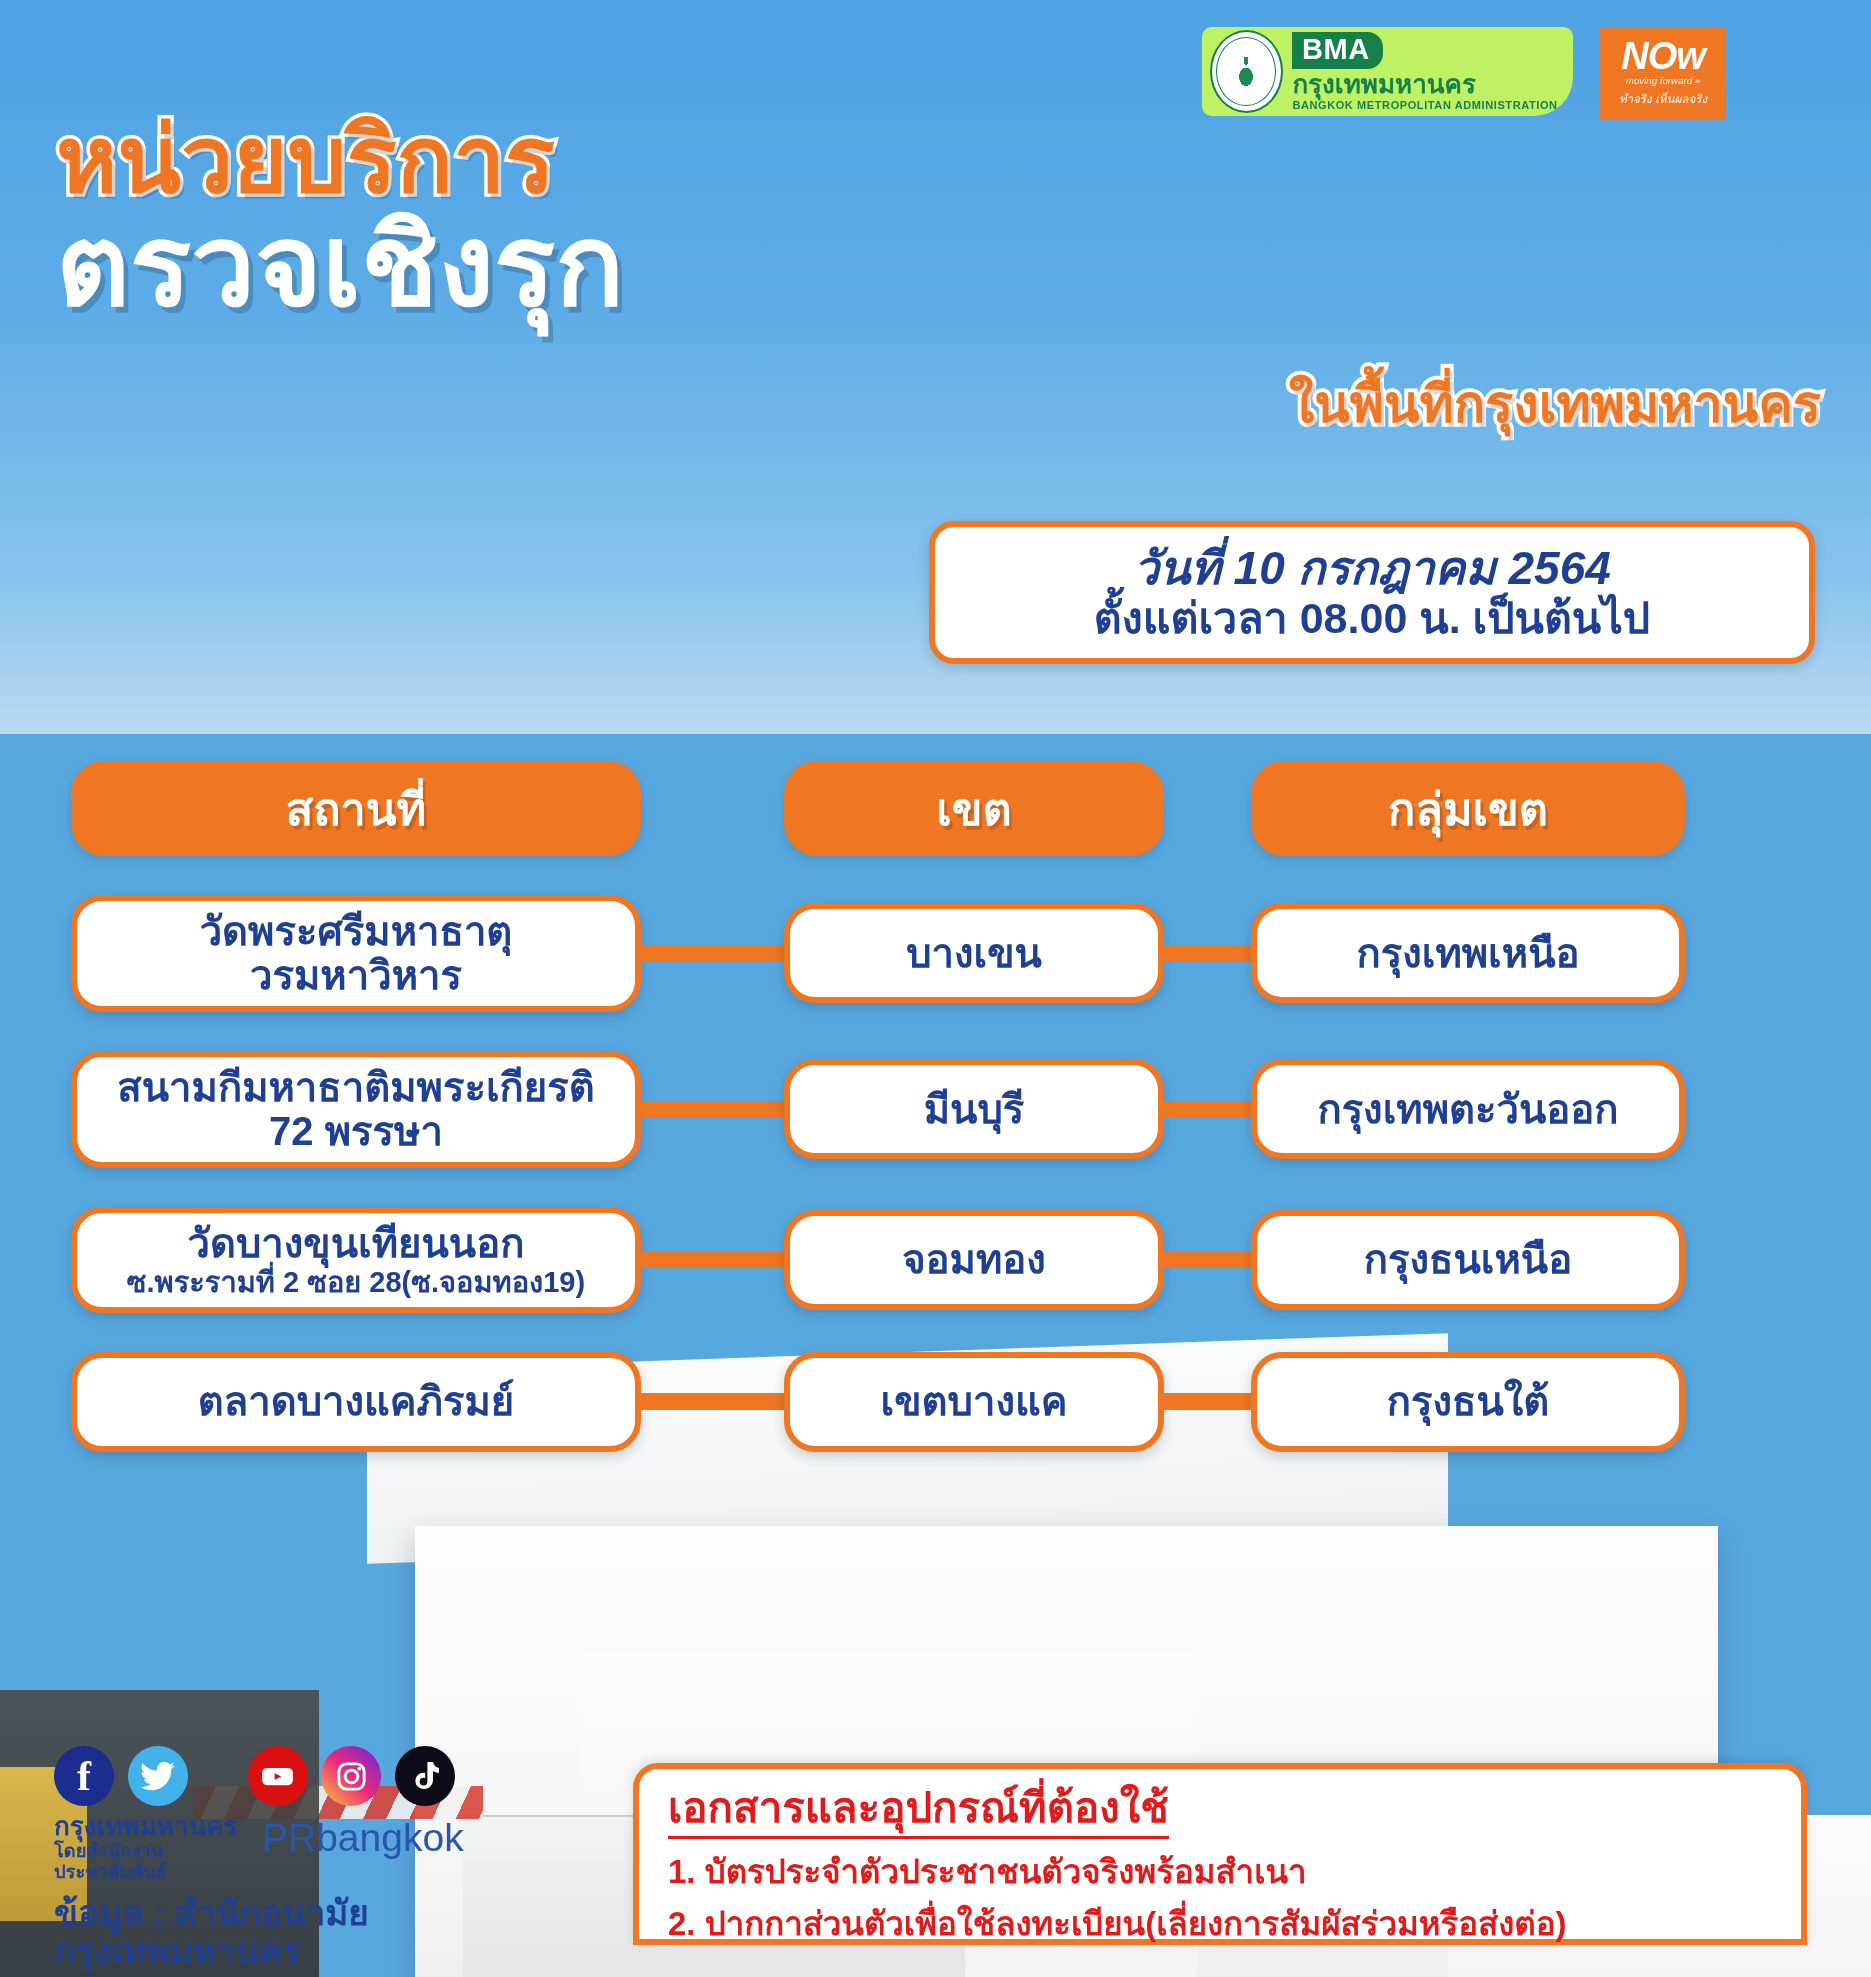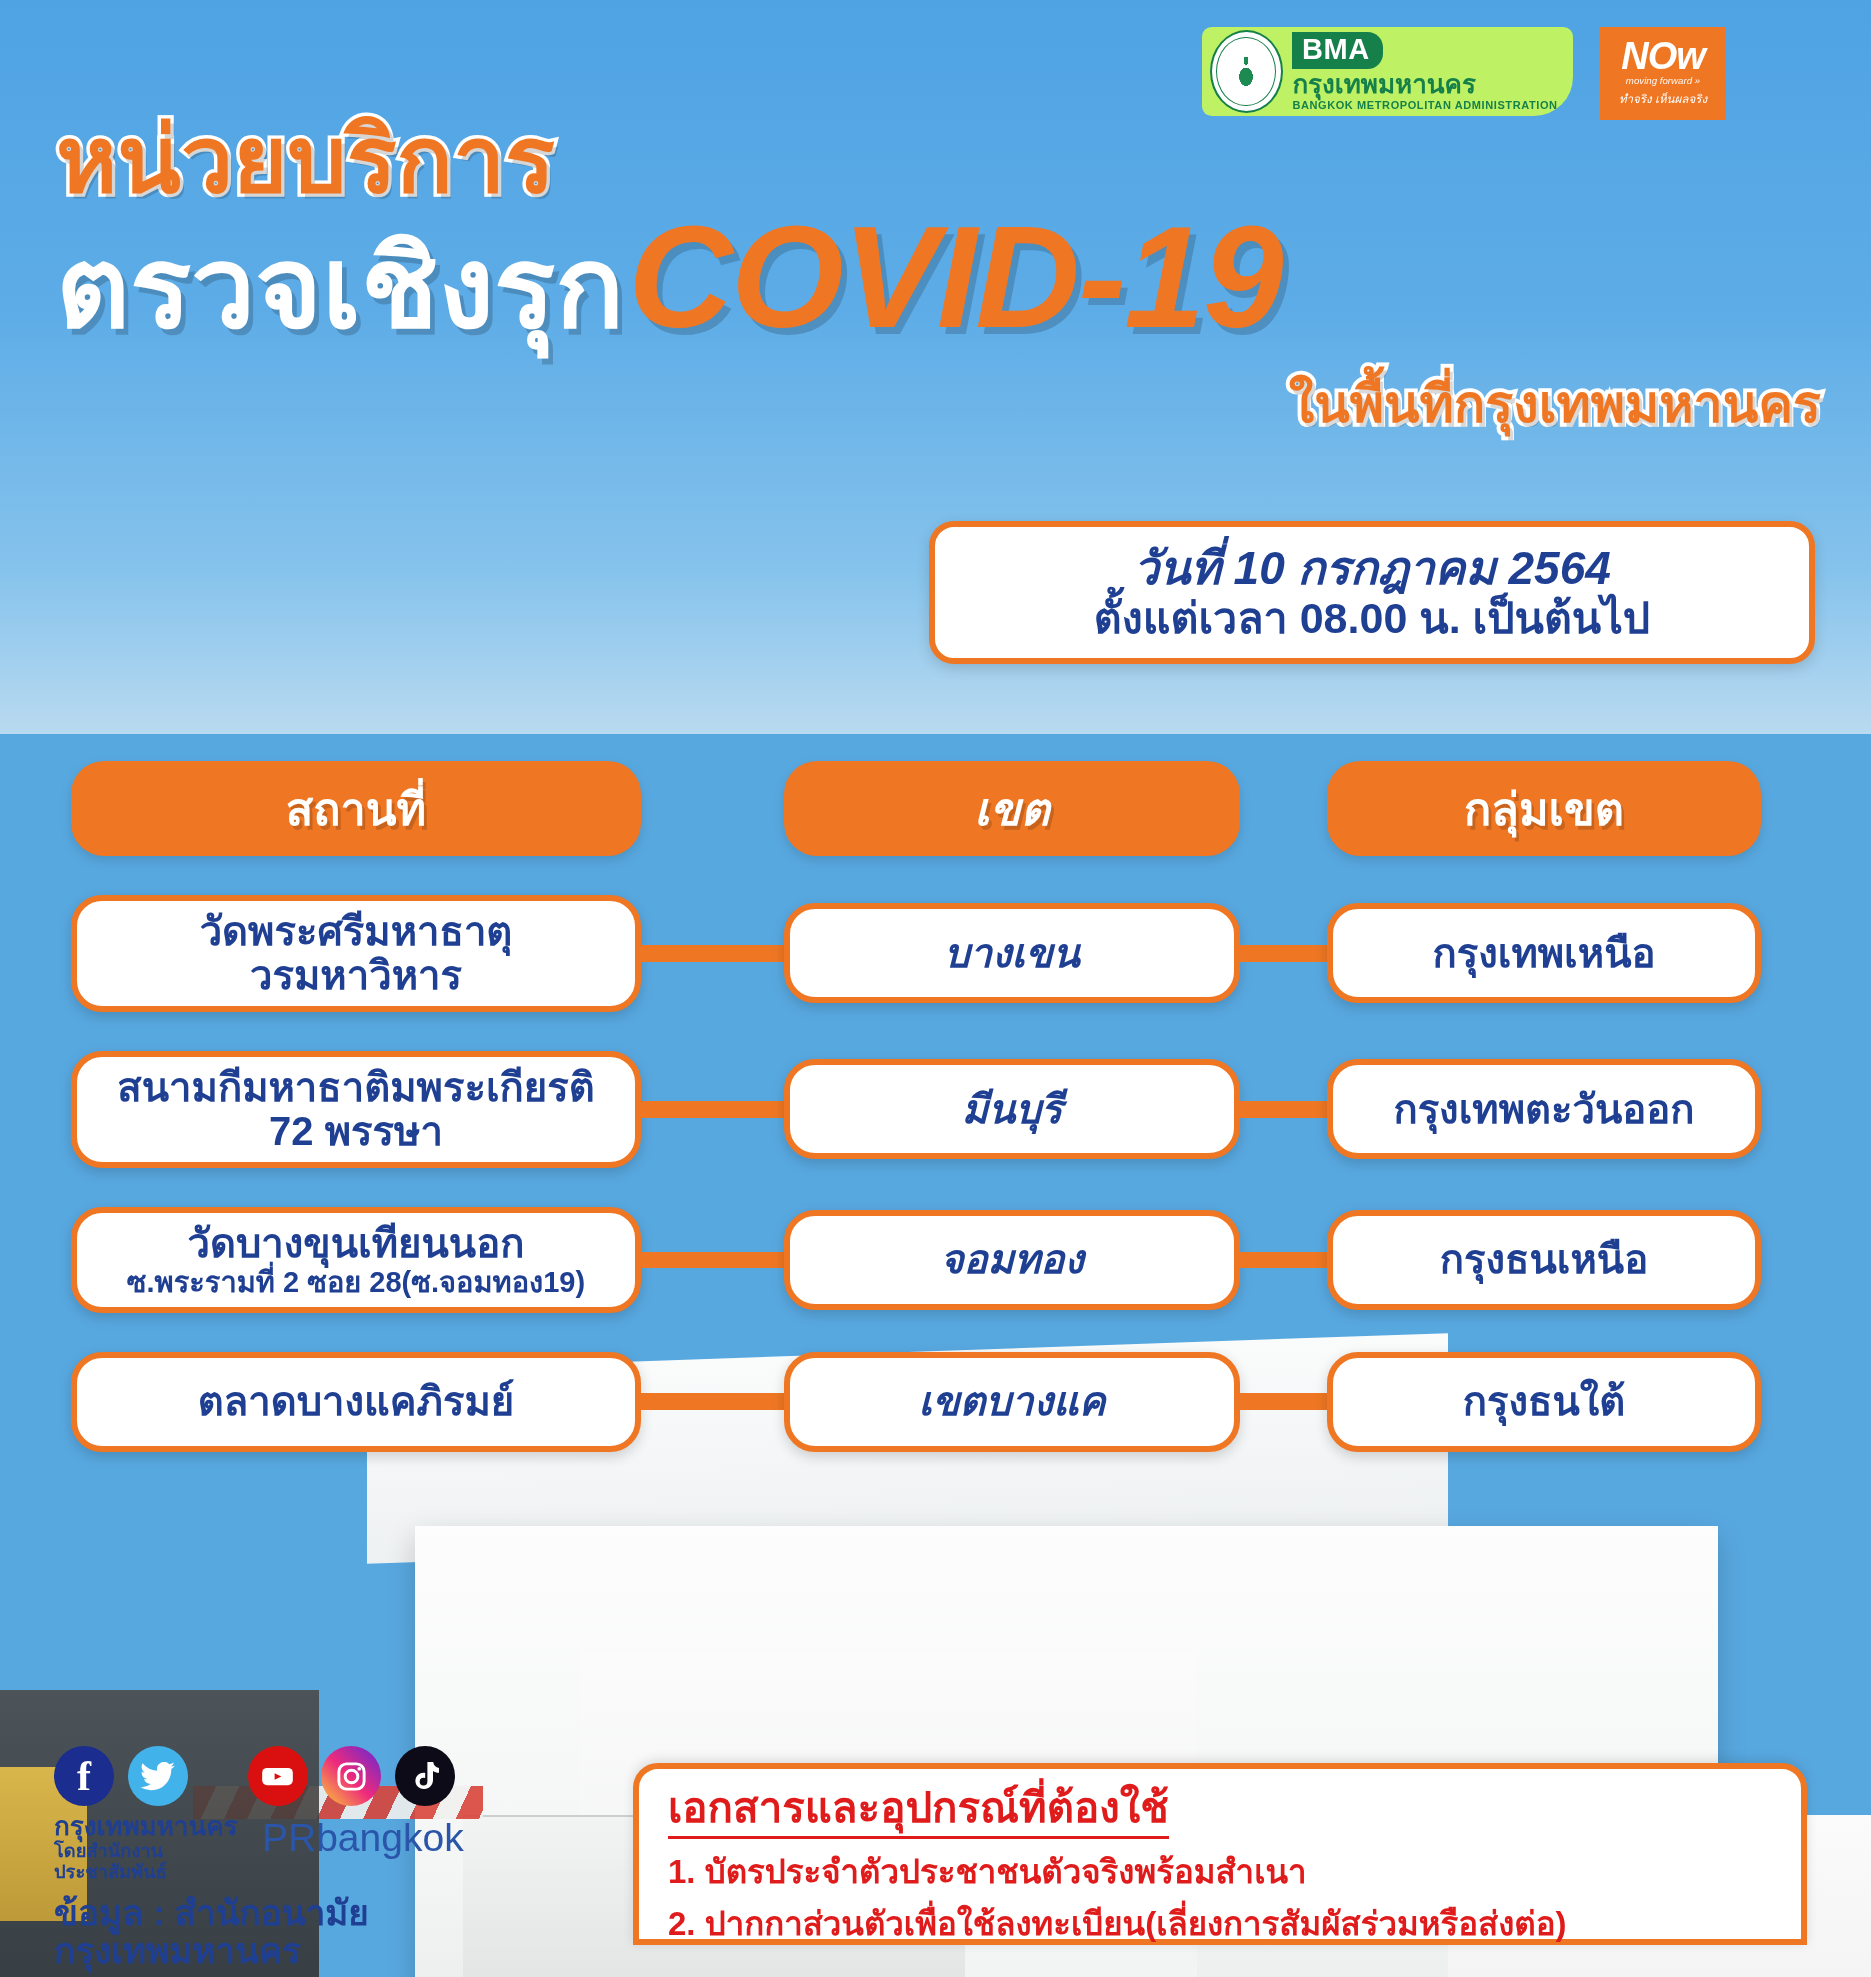--- a/index.html
+++ b/index.html
@@ -271,21 +271,21 @@
     border-radius: 33px;
     height: 95px;
     display: flex; align-items: center; justify-content: center;
     color: #ffffff;
     font-size: 45px; font-weight: 700;
     text-shadow: 2.9px 3.9px 0 rgba(0,0,0,.16);
     box-shadow: 0 4.8px 11.6px rgba(0,0,0,.13);
   }
   .col-a { width: 570px; }
   .col-gap { width: 143px; }
-  .col-b { width: 456px; font-style: italic; }
+  .col-b { width: 380px; }
   .col-c { width: 434px; }
 
   .data-row {
     display: flex; align-items: center;
     padding: 0 71px;
     margin-top: 39px;
   }
   .cell {
     background: #ffffff;
     border: 6.8px solid #ef7723;
@@ -397,21 +397,20 @@
       <div class="now-word">NOw</div>
       <div class="now-sub">moving forward »</div>
       <div class="now-th">ทำจริง เห็นผลจริง</div>
     </div>
   </div>
 
   <div class="title-block">
     <div class="t-line1">หน่วยบริการ</div>
     <div class="t-line2">
       <span class="t-thai">ตรวจเชิงรุก</span>
-      <span class="t-covid">COVID-19</span>
     </div>
   </div>
   <div class="t-sub">ในพื้นที่กรุงเทพมหานคร</div>
 
   <div class="date-box">
     <div class="date-l1">วันที่ 10 กรกฎาคม 2564</div>
     <div class="date-l2">ตั้งแต่เวลา 08.00 น. เป็นต้นไป</div>
   </div>
 
   <div class="table">

